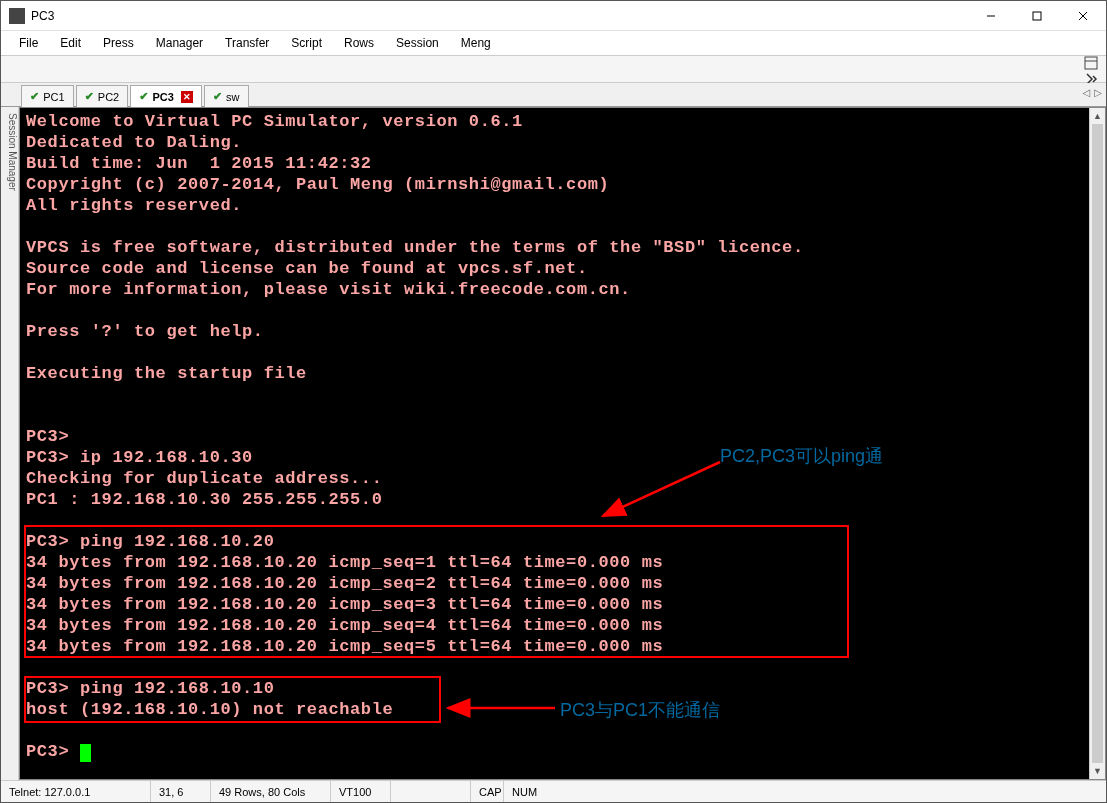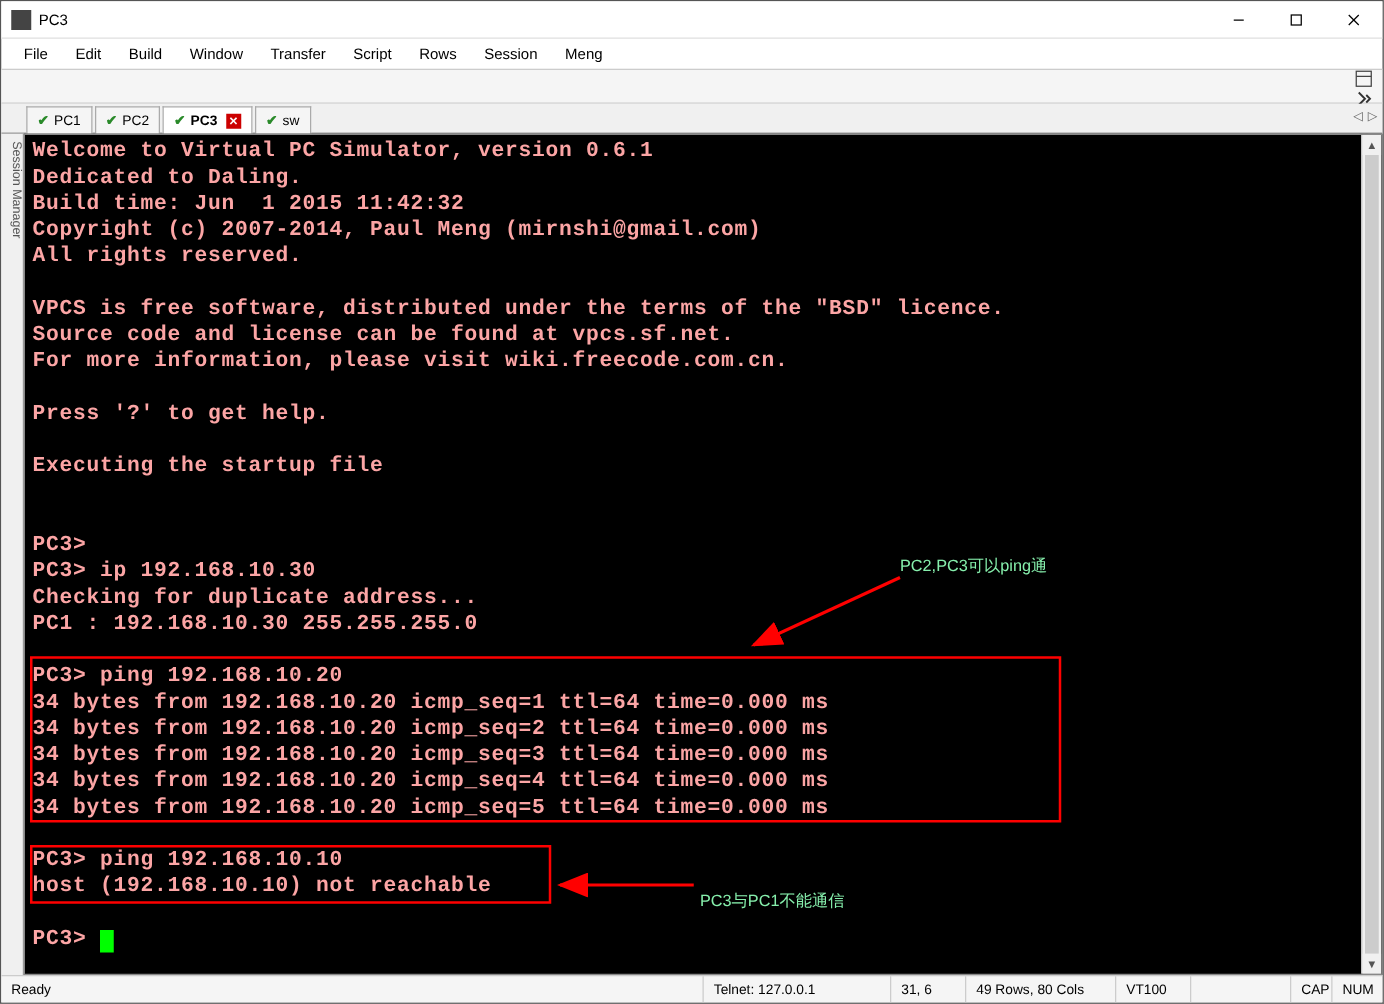--- a/index.html
+++ b/index.html
@@ -23,21 +23,21 @@
   .tab { height: 22px; display: flex; align-items: center; gap: 4px; padding: 0 8px; border: 1px solid #aaa; border-bottom: none; background: #f5f5f5; margin-right: 2px; font-size: 11px; position: relative; top: 1px; }
   .tab.active { background: #fff; font-weight: bold; }
   .tab .chk { color: #2a8a2a; font-weight: bold; }
   .tab .xbtn { width: 12px; height: 12px; background: #c00; color: #fff; font-size: 9px; display: flex; align-items: center; justify-content: center; margin-left: 3px; }
   .tabnav { position: absolute; right: 4px; top: 4px; display: flex; gap: 4px; font-size: 10px; color: #666; }
   .content { flex: 1; display: flex; min-height: 0; }
   .sidestrip { width: 18px; background: #f0f0f0; border-right: 1px solid #ccc; writing-mode: vertical-rl; text-orientation: mixed; font-size: 10px; color: #555; padding-top: 6px; text-align: left; }
   .termwrap { flex: 1; background: #000; position: relative; overflow: hidden; border: 1px solid #888;}
   .terminal { font-family: "Courier New", monospace; font-size: 17px; line-height: 21px; color: #fca5a5; padding: 3px 6px; white-space: pre; font-weight: bold; letter-spacing: 0.6px; }
   .terminal .cursor { display: inline-block; width: 11px; height: 18px; background: #00ff00; vertical-align: bottom; }
-  .annot { position: absolute; color: #86efac; font-family: "SimSun","Microsoft YaHei",sans-serif; font-size: 13px; pointer-events: none; }
+  .annot { position: absolute; color: #0369a1; font-family: "SimSun","Microsoft YaHei",sans-serif; font-size: 18px; pointer-events: none; }
   .redbox { position: absolute; border: 2px solid #ff0000; pointer-events: none; }
   svg.arrow { position: absolute; pointer-events: none; }
   .scrollbar { position: absolute; right: 0; top: 0; bottom: 0; width: 16px; background: #f0f0f0; border-left: 1px solid #ccc; }
   .scrollbar .up, .scrollbar .down { height: 16px; display: flex; align-items: center; justify-content: center; font-size: 9px; color: #555; background:#f0f0f0;}
   .scrollbar .track { position: absolute; top: 16px; bottom: 16px; left: 0; right: 0; }
   .scrollbar .thumb { position: absolute; left: 2px; right: 2px; background: #ccc; }
   .scrollbar .down{position:absolute;bottom:0;left:0;right:0;}
   .statusbar { height: 22px; display: flex; align-items: center; font-size: 11px; background: #f5f5f5; border-top: 1px solid #ccc; }
   .statusbar .cell { padding: 0 8px; border-right: 1px solid #ccc; height: 100%; display: flex; align-items: center; }
   .statusbar .cell.first { flex: 1; border-right: 1px solid #ccc; }
@@ -64,22 +64,22 @@
           <line x1="1" y1="1" x2="9" y2="9" stroke="#000" stroke-width="1"></line>
           <line x1="9" y1="1" x2="1" y2="9" stroke="#000" stroke-width="1"></line>
         </svg>
       </div>
   </div>
 </div>
 
 <div class="menubar">
   <span>File</span>
   <span>Edit</span>
-  <span>Build</span>
-  <span>Window</span>
+  <span>Press</span>
+  <span>Manager</span>
   <span>Transfer</span>
   <span>Script</span>
   <span>Rows</span>
   <span>Session</span>
   <span>Meng</span>
 </div>
 
 <div class="toolbar">
   <div class="tbtn">
       <svg viewBox="0 0 14 14">
@@ -235,21 +235,21 @@
 
 PC3&gt; ping 192.168.10.10
 host (192.168.10.10) not reachable
 
 PC3&gt; <span class="cursor"></span></div>
 
     <div class="redbox" style="left:4px; top:417px; width:825px; height:133px;"></div>
     <div class="redbox" style="left:4px; top:568px; width:417px; height:47px;"></div>
 
     <div class="annot" style="left:700px; top:336px;">PC2,PC3可以ping通</div>
-    <div class="annot" style="left:540px; top:604px;">PC3与PC1不能通信</div>
+    <div class="annot" style="left:540px; top:590px;">PC3与PC1不能通信</div>
 
     <svg class="arrow" style="left:575px; top:350px; width:140px; height:70px;">
       <defs>
           <marker id="ah1" markerWidth="10" markerHeight="8" refX="9" refY="4" orient="auto">
             <polygon points="0 0, 10 4, 0 8" fill="#ff0000"></polygon>
           </marker>
         </defs>
       <line x1="125" y1="4" x2="8" y2="58" stroke="#ff0000" stroke-width="2.5" marker-end="url(#ah1)"></line>
     </svg>
     <svg class="arrow" style="left:420px; top:590px; width:120px; height:20px;">
@@ -265,21 +265,20 @@
       <div class="up">▲</div>
       <div class="track">
           <div class="thumb" style="top:0; height:100%;"></div>
         </div>
       <div class="down">▼</div>
     </div>
   </div>
 </div>
 
 <div class="statusbar">
-  <div class="cell first">Ready</div>
   <div class="cell" style="width:150px">Telnet: 127.0.0.1</div>
   <div class="cell" style="width:60px">31,   6</div>
   <div class="cell" style="width:120px">49 Rows, 80 Cols</div>
   <div class="cell" style="width:60px">VT100</div>
   <div class="cell" style="width:80px"></div>
   <div class="cell" style="width:33px">CAP</div>
   <div class="cell" style="width:40px;border-right:none">NUM</div>
 </div>
 
 </body></html>

